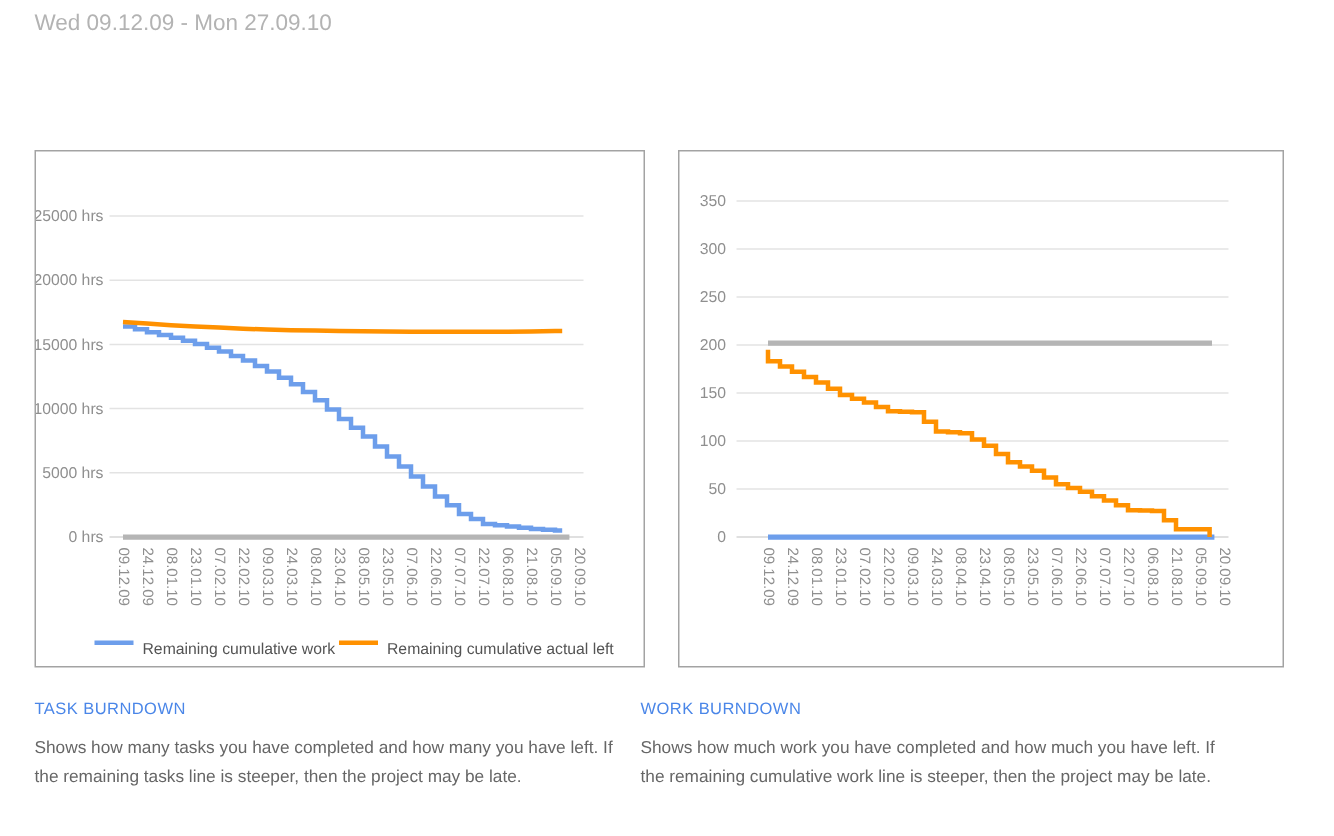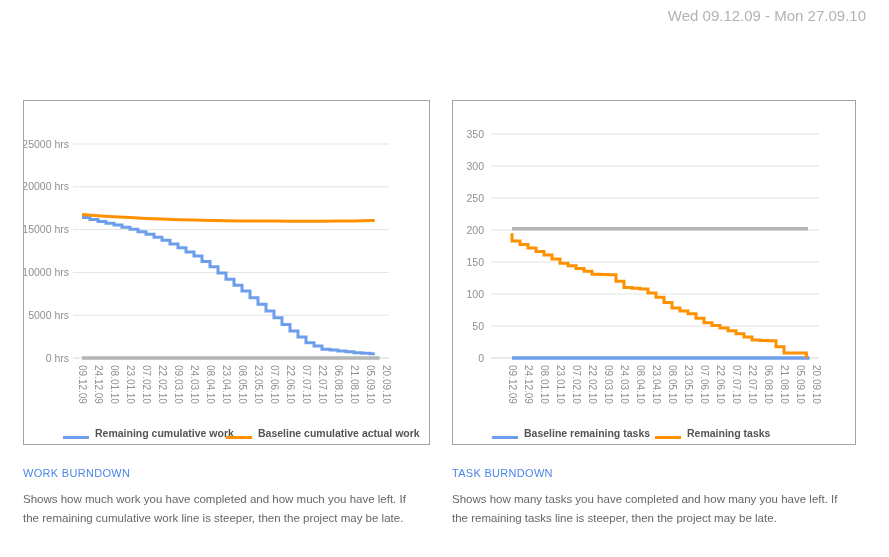--- a/index.html
+++ b/index.html
@@ -6,32 +6,32 @@
   body{
     width:889px;height:557px;overflow:hidden;position:relative;
     font-family:"Liberation Sans","DejaVu Sans",sans-serif;
     -webkit-font-smoothing:antialiased;
   }
   .page{position:absolute;left:23px;top:0;width:843px;}
   h1.title{
     margin:16px 0 0 0;font-size:27px;font-weight:700;letter-spacing:.5px;
     color:#395360;
   }
-  .subtitle{margin-top:7px;font-size:15px;color:#b3b3b3;text-align:right;}
+  .subtitle{margin-top:7px;font-size:15px;color:#b3b3b3;}
   .charts-row{position:absolute;left:0;top:100px;display:flex;}
   .panel{
     position:relative;background:#fff;border:1px solid #a3a3a3;
     height:345px;box-sizing:border-box;
   }
   .panel.left{width:407px;margin-right:22px;}
   .panel.right{width:404px;}
   .chart{position:absolute;left:0;top:0;}
   .legend{position:absolute;left:39px;bottom:4px;right:6px;font-size:10.5px;color:#545454;}
   .legend-row{display:grid;grid-template-columns:163px auto;align-items:center;height:14px;}
-  .legend-item{display:flex;align-items:flex-end;white-space:nowrap;font-weight:bold;}
+  .legend-item{display:flex;align-items:flex-start;white-space:nowrap;}
   .legend-swatch{display:inline-block;width:26px;height:3px;margin-right:6px;flex:0 0 auto;}
   .desc-row{position:absolute;left:0;top:463px;display:flex;}
   .desc{box-sizing:border-box;}
   .desc.left{width:407px;margin-right:22px;}
   .desc.right{width:404px;}
   .desc-heading{
     font-size:11px;color:#4a86e8;letter-spacing:.3px;text-decoration:none;
     cursor:pointer;display:inline-block;
   }
   .desc-text{margin:9px 0 0 0;font-size:11.5px;line-height:19px;color:#666666;max-width:400px;}
@@ -84,21 +84,21 @@
             <polyline points="58.0,113.6 74.0,114.7 90.0,115.8 106.0,116.6 122.0,117.4 138.0,118.1 154.0,118.7 170.0,119.1 186.0,119.4 202.0,119.7 218.0,119.9 234.0,120.0 250.0,120.1 266.0,120.2 282.0,120.2 298.0,120.2 314.0,120.1 330.0,120.0 346.0,119.6 350.8,119.6" fill="none" stroke="#ff9100" stroke-width="3" stroke-linejoin="miter"></polyline>
           </svg></div>
       <div class="legend">
           <div class="legend-row">
             <div class="legend-item">
               <span class="legend-swatch" style="background: rgb(109, 158, 235);"></span>
               <span>Remaining cumulative work</span>
             </div>
             <div class="legend-item">
               <span class="legend-swatch" style="background: rgb(255, 145, 0);"></span>
-              <span>Baseline cumulative actual work</span>
+              <span>Remaining cumulative actual left</span>
             </div>
           </div>
         </div>
     </div>
     <div class="panel right">
       <div class="chart"><svg width="402" height="312">
             <line x1="38" x2="366" y1="257" y2="257" stroke="#d6d6d6" stroke-width="1"></line>
             <text x="31" y="260.5" text-anchor="end" font-size="10.5" fill="#8f8f8f">0</text>
             <line x1="38" x2="366" y1="225" y2="225" stroke="#e3e3e3" stroke-width="1"></line>
             <text x="31" y="228.5" text-anchor="end" font-size="10.5" fill="#8f8f8f">50</text>
@@ -132,38 +132,28 @@
             <text x="296" y="264" transform="rotate(90 296 264)" font-size="10" fill="#8f8f8f">22.07.10</text>
             <text x="312" y="264" transform="rotate(90 312 264)" font-size="10" fill="#8f8f8f">06.08.10</text>
             <text x="328" y="264" transform="rotate(90 328 264)" font-size="10" fill="#8f8f8f">21.08.10</text>
             <text x="344" y="264" transform="rotate(90 344 264)" font-size="10" fill="#8f8f8f">05.09.10</text>
             <text x="360" y="264" transform="rotate(90 360 264)" font-size="10" fill="#8f8f8f">20.09.10</text>
             <polyline points="59.0,257.0 75.0,257.0 91.0,257.0 107.0,257.0 123.0,257.0 139.0,257.0 155.0,257.0 171.0,257.0 187.0,257.0 203.0,257.0 219.0,257.0 235.0,257.0 251.0,257.0 267.0,257.0 283.0,257.0 299.0,257.0 315.0,257.0 331.0,257.0 347.0,257.0 356.6,257.0" fill="none" stroke="#6d9eeb" stroke-width="3.5" stroke-linejoin="miter"></polyline>
             <polyline points="59.0,127.7 75.0,127.7 91.0,127.7 107.0,127.7 123.0,127.7 139.0,127.7 155.0,127.7 171.0,127.7 187.0,127.7 203.0,127.7 219.0,127.7 235.0,127.7 251.0,127.7 267.0,127.7 283.0,127.7 299.0,127.7 315.0,127.7 331.0,127.7 347.0,127.7 355.0,127.7" fill="none" stroke="#b5b5b5" stroke-width="3.5" stroke-linejoin="miter"></polyline>
             <polyline points="59.0,132.2 59.0,139.9 67.0,139.9 67.0,143.4 75.0,143.4 75.0,146.9 83.0,146.9 83.0,150.4 91.0,150.4 91.0,154.0 99.0,154.0 99.0,158.1 107.0,158.1 107.0,162.3 115.0,162.3 115.0,164.8 123.0,164.8 123.0,167.4 131.0,167.4 131.0,170.3 139.0,170.3 139.0,173.2 147.0,173.2 147.0,173.5 155.0,173.5 155.0,173.8 163.0,173.8 163.0,180.2 171.0,180.2 171.0,186.6 179.0,186.6 179.0,187.2 187.0,187.2 187.0,187.9 195.0,187.9 195.0,192.0 203.0,192.0 203.0,196.2 211.0,196.2 211.0,201.6 219.0,201.6 219.0,207.1 227.0,207.1 227.0,210.0 235.0,210.0 235.0,212.8 243.0,212.8 243.0,217.3 251.0,217.3 251.0,221.8 259.0,221.8 259.0,224.4 267.0,224.4 267.0,226.9 275.0,226.9 275.0,229.8 283.0,229.8 283.0,232.7 291.0,232.7 291.0,235.9 299.0,235.9 299.0,239.1 307.0,239.1 307.0,239.4 315.0,239.4 315.0,239.7 323.0,239.7 323.0,245.8 331.0,245.8 331.0,251.9 339.0,251.9 339.0,251.9 347.0,251.9 347.0,251.9 353.4,251.9 353.4,257.0" fill="none" stroke="#ff9100" stroke-width="3" stroke-linejoin="miter"></polyline>
           </svg></div>
       <div class="legend">
-          <div class="legend-row">
-            <div class="legend-item">
-              <span class="legend-swatch" style="background: rgb(109, 158, 235);"></span>
-              <span>Baseline remaining tasks</span>
-            </div>
-            <div class="legend-item">
-              <span class="legend-swatch" style="background: rgb(255, 145, 0);"></span>
-              <span>Remaining tasks</span>
-            </div>
-          </div>
         </div>
     </div>
   </div>
 
   <div class="desc-row">
+    <div class="desc right">
+      <a class="desc-heading">TASK BURNDOWN</a>
+      <p class="desc-text">Shows how many tasks you have completed and how many you have left. If the remaining tasks line is steeper, then the project may be late.</p>
+    </div>
     <div class="desc left">
       <a class="desc-heading">WORK BURNDOWN</a>
       <p class="desc-text">Shows how much work you have completed and how much you have left. If the remaining cumulative work line is steeper, then the project may be late.</p>
-    </div>
-    <div class="desc right">
-      <a class="desc-heading">TASK BURNDOWN</a>
-      <p class="desc-text">Shows how many tasks you have completed and how many you have left. If the remaining tasks line is steeper, then the project may be late.</p>
     </div>
   </div>
 
 </div>
 
 </body></html>

